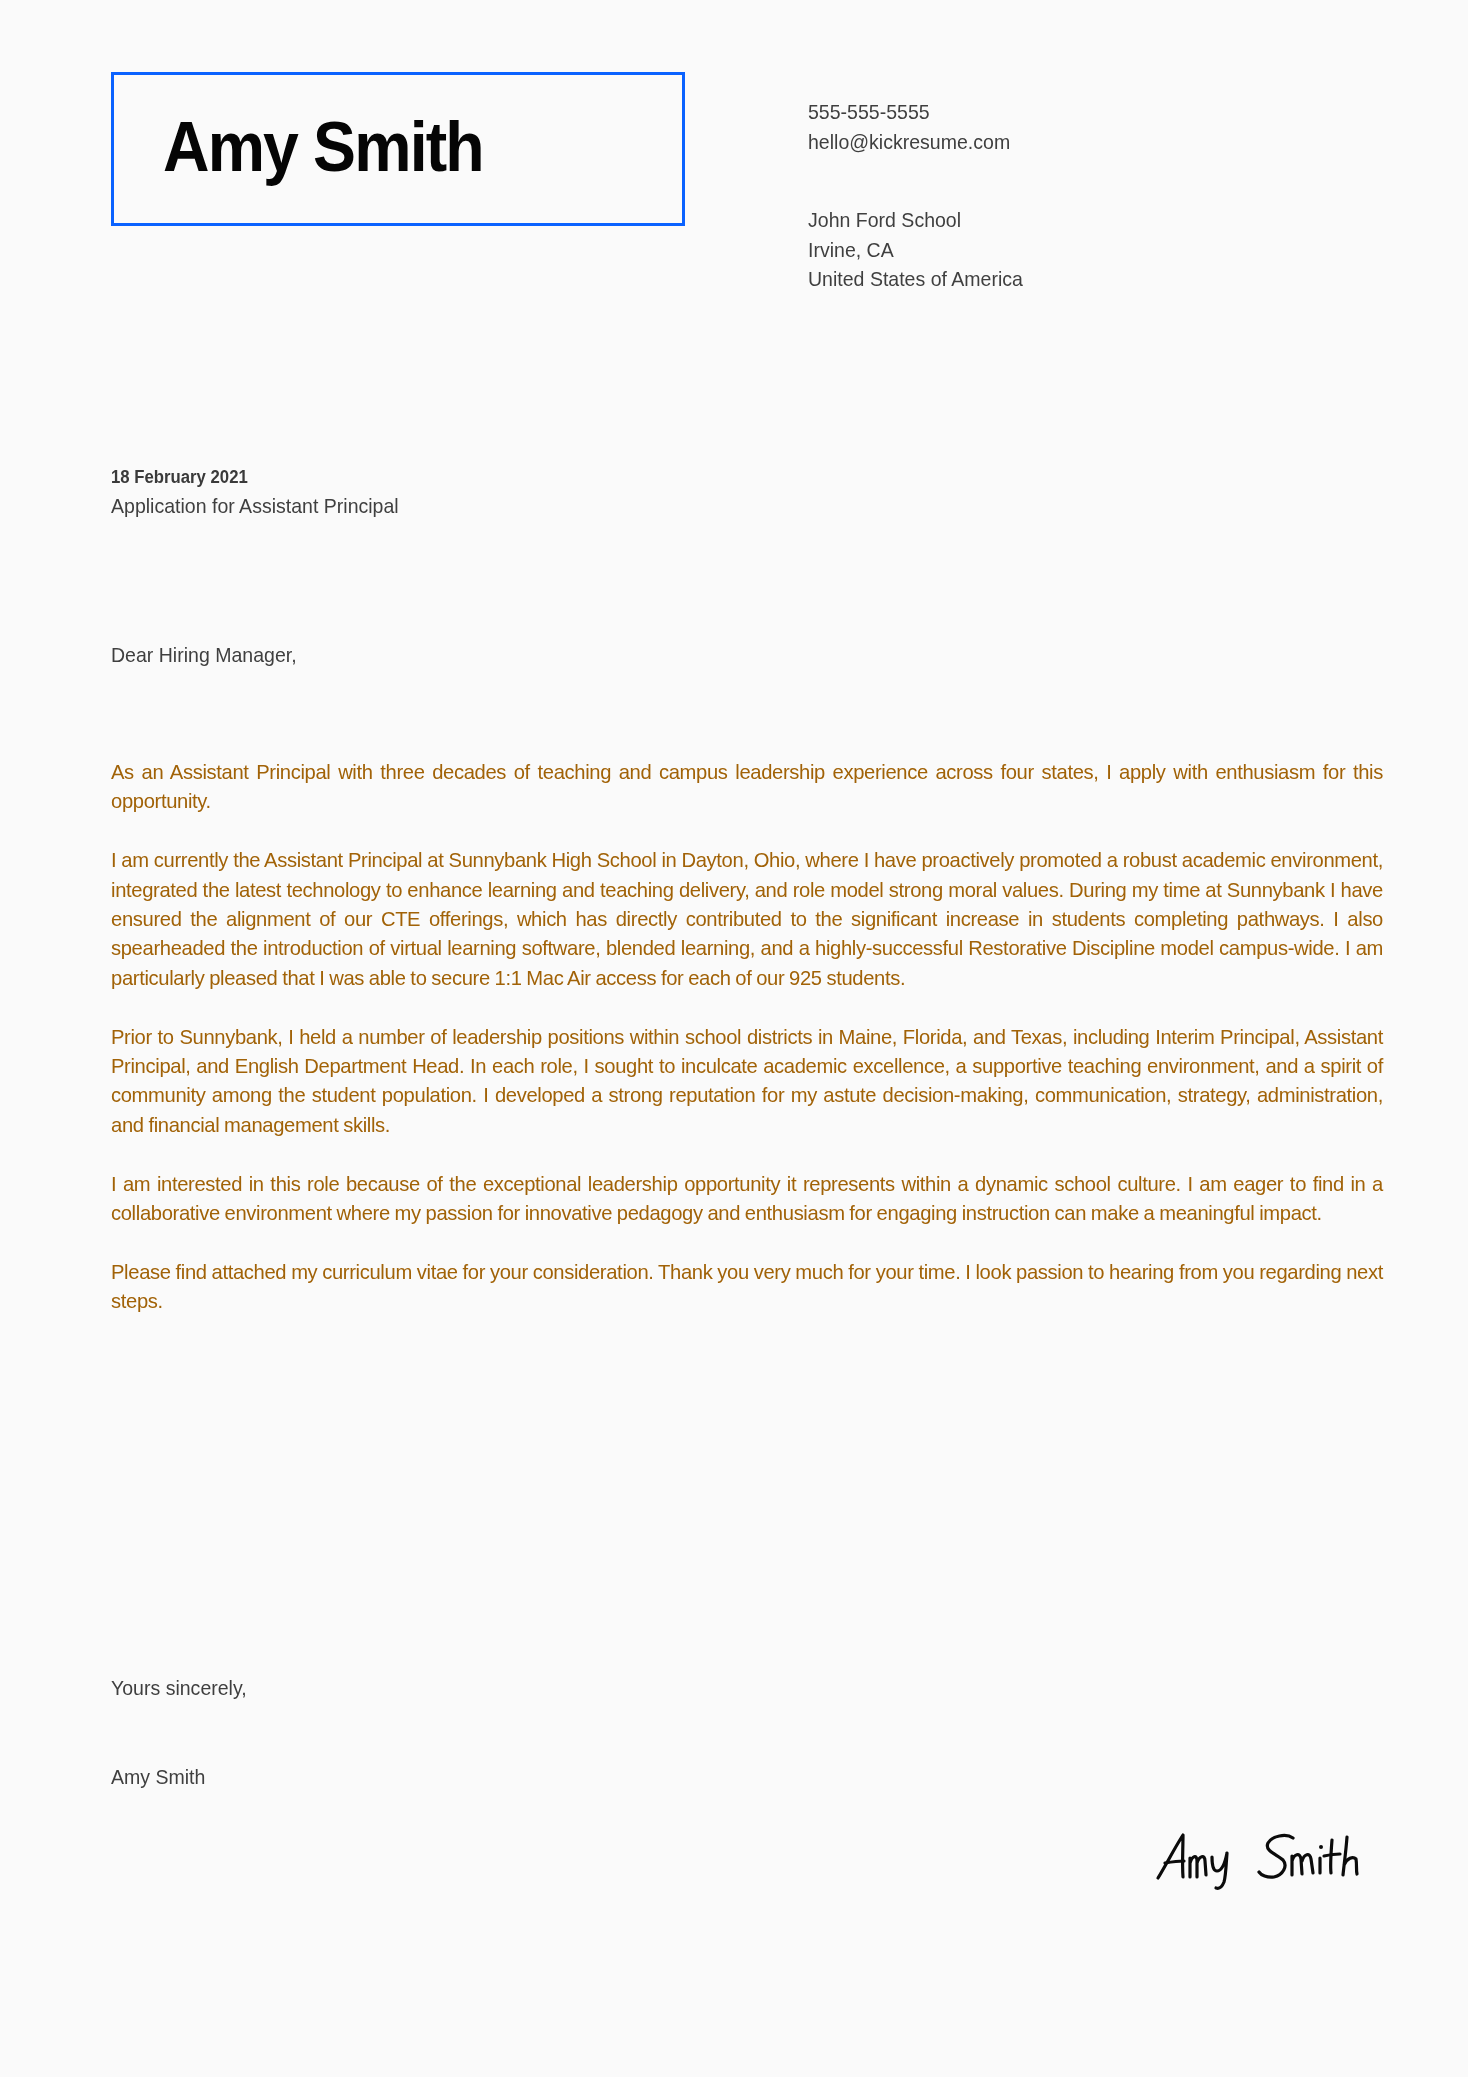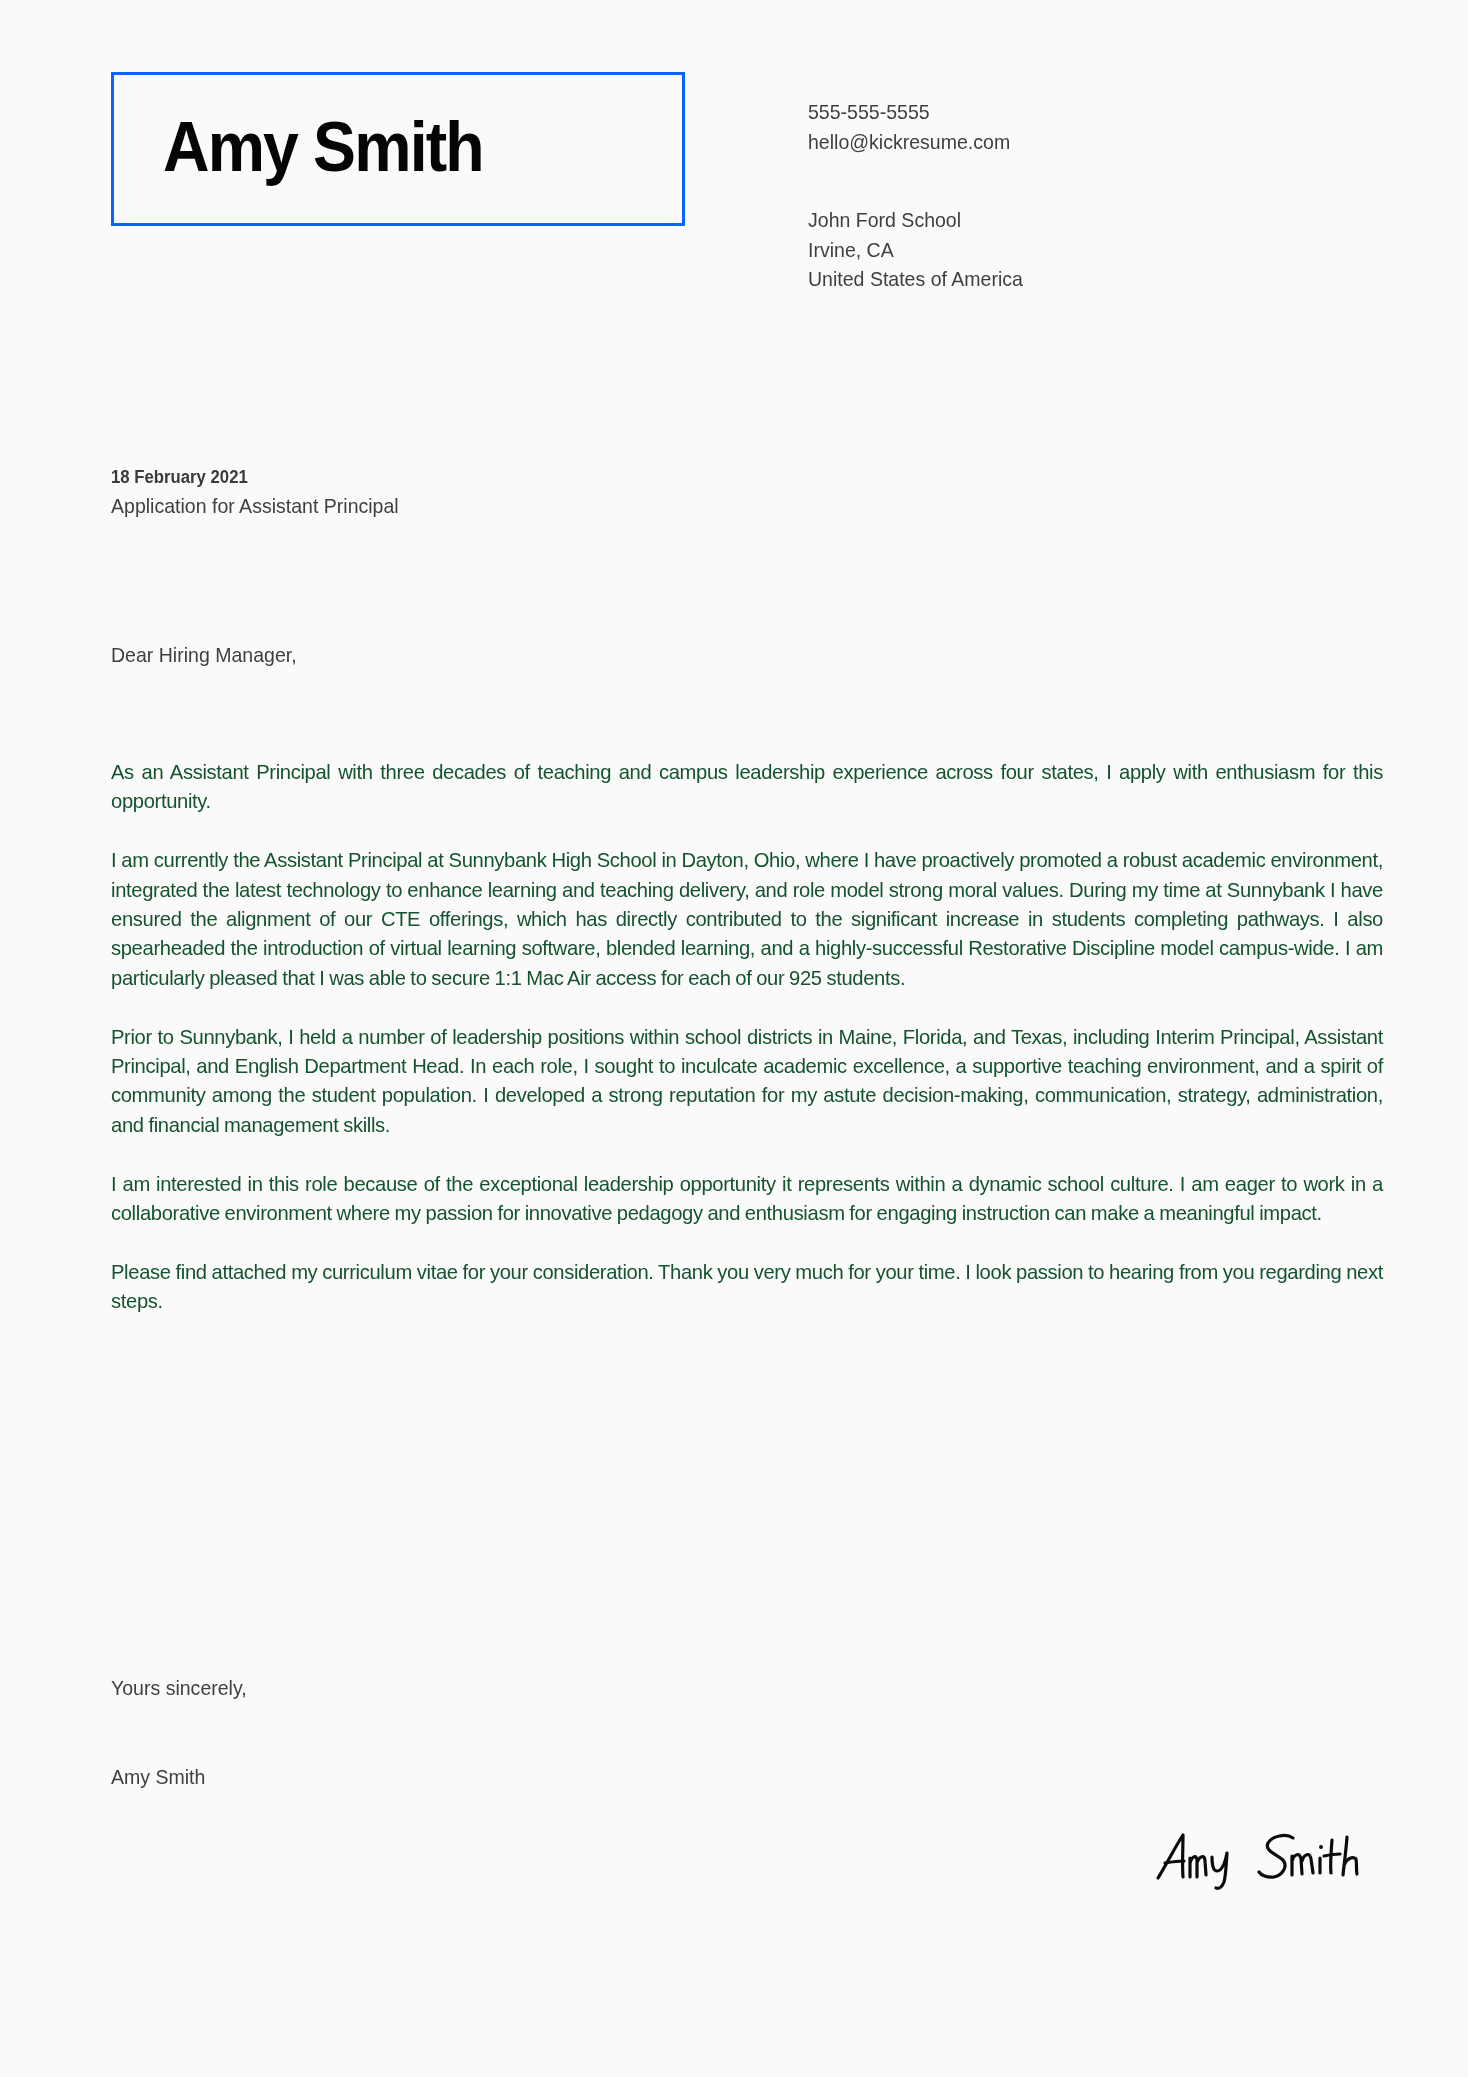--- a/index.html
+++ b/index.html
@@ -93,21 +93,21 @@
     #letter-body {
       left: 111px;
       top: 758px;
       width: 1272px;
     }
     #letter-body p {
       margin: 0 0 29.4px 0;
       font-size: 20.2px;
       line-height: 29.4px;
       text-align: justify;
-      color: #14532d;
+      color: #a16207;
       letter-spacing: -0.35px;
       word-spacing: -0.5px;
     }
 
     #closing {
       left: 111px;
       top: 1673px;
       font-size: 21px;
       line-height: 29.6px;
       color: #3f3f3f;
@@ -161,21 +161,21 @@
 
 <div id="date-line" class="abs">18 February 2021</div>
 <div id="subject-line" class="abs">Application for Assistant Principal</div>
 
 <div id="salutation" class="abs">Dear Hiring Manager,</div>
 
 <div id="letter-body" class="abs">
   <p>As an Assistant Principal with three decades of teaching and campus leadership experience across four states, I apply with enthusiasm for this opportunity.</p>
   <p>I am currently the Assistant Principal at Sunnybank High School in Dayton, Ohio, where I have proactively promoted a robust academic environment, integrated the latest technology to enhance learning and teaching delivery, and role model strong moral values. During my time at Sunnybank I have ensured the alignment of our CTE offerings, which has directly contributed to the significant increase in students completing pathways. I also spearheaded the introduction of virtual learning software, blended learning, and a highly-successful Restorative Discipline model campus-wide. I am particularly pleased that I was able to secure 1:1 Mac Air access for each of our 925 students.</p>
   <p>Prior to Sunnybank, I held a number of leadership positions within school districts in Maine, Florida, and Texas, including Interim Principal, Assistant Principal, and English Department Head. In each role, I sought to inculcate academic excellence, a supportive teaching environment, and a spirit of community among the student population. I developed a strong reputation for my astute decision-making, communication, strategy, administration, and financial management skills.</p>
-  <p>I am interested in this role because of the exceptional leadership opportunity it represents within a dynamic school culture. I am eager to work in a collaborative environment where my passion for innovative pedagogy and enthusiasm for engaging instruction can make a meaningful impact.</p>
+  <p>I am interested in this role because of the exceptional leadership opportunity it represents within a dynamic school culture. I am eager to find in a collaborative environment where my passion for innovative pedagogy and enthusiasm for engaging instruction can make a meaningful impact.</p>
   <p>Please find attached my curriculum vitae for your consideration.  Thank you very much for your time. I look passion to hearing from you regarding next steps.</p>
 </div>
 
 <div id="closing" class="abs">Yours sincerely,</div>
 <div id="signer-name" class="abs">Amy Smith</div>
 
 <svg id="signature" class="abs" viewBox="0 0 240 75" aria-label="Amy Smith">
 
   <path d="M8 53 C 16 40, 24 24, 33 10 C 33 24, 32 38, 33 52"></path>
   <path d="M15 38 C 21 37, 28 36, 34 36"></path>

